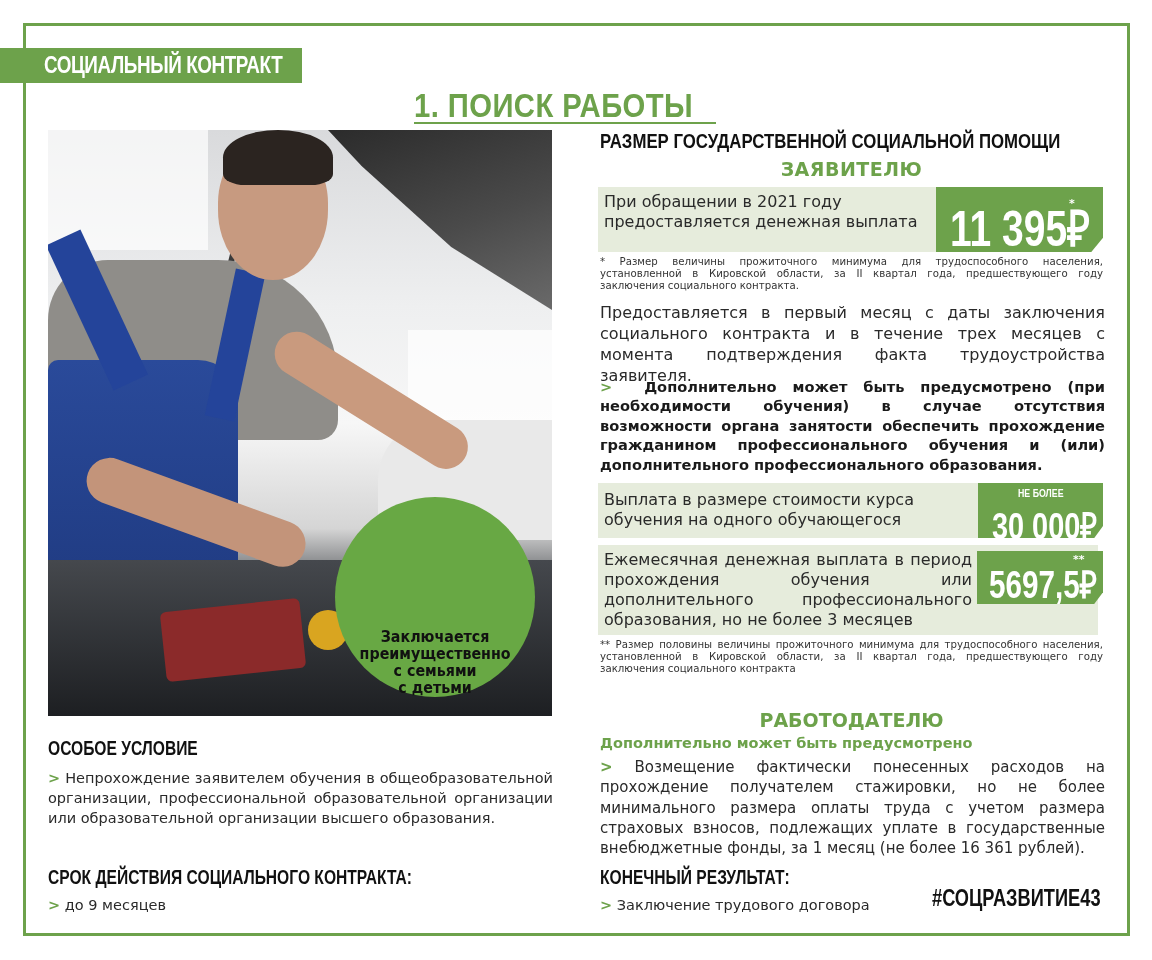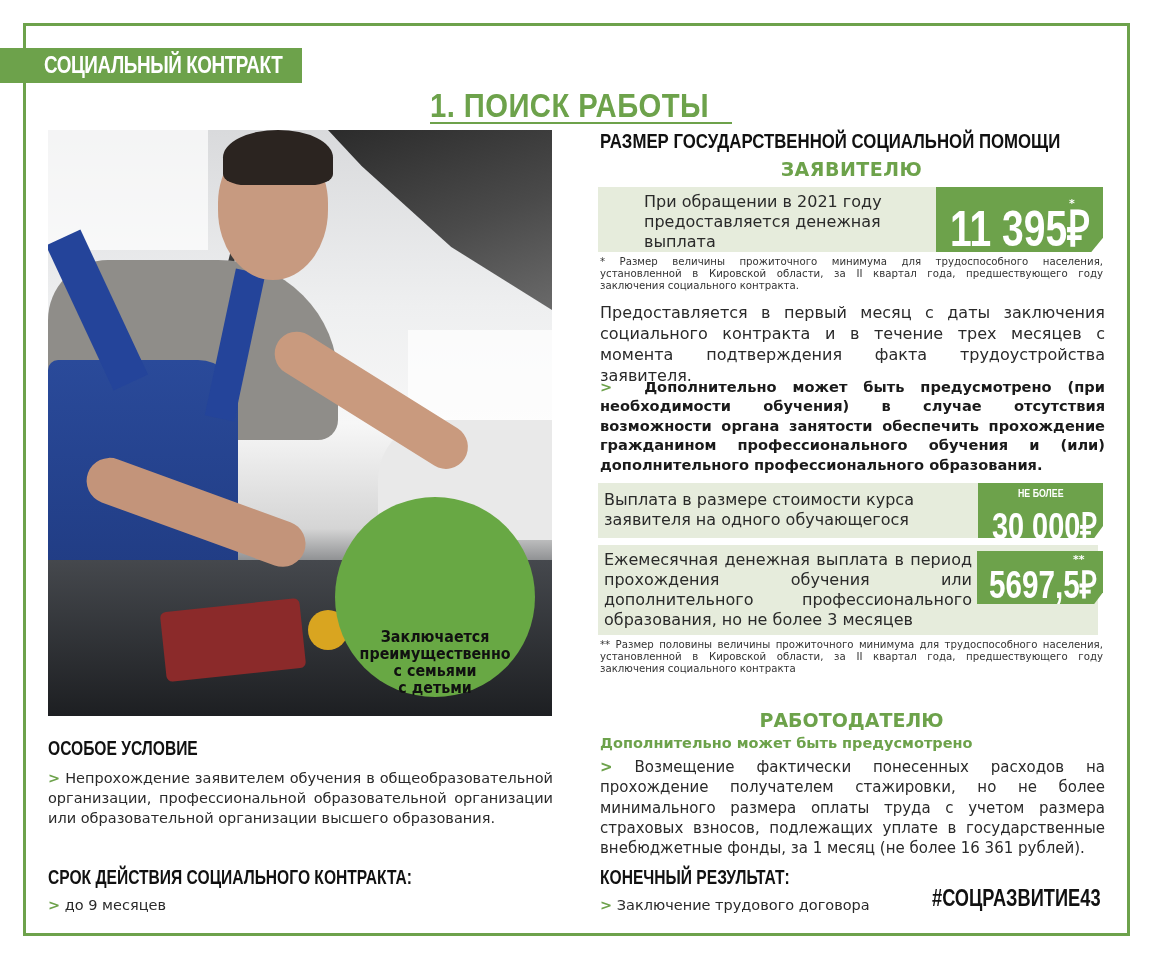--- a/index.html
+++ b/index.html
@@ -4,21 +4,21 @@
 <style>
   * { box-sizing: border-box; margin: 0; padding: 0; }
   html, body { width: 1152px; height: 960px; background: #ffffff; overflow: hidden; }
   body { position: relative; font-family: "DejaVu Sans", sans-serif; color: #1e1e1e; }
 
   .frame { position: absolute; left: 23px; top: 23px; width: 1107px; height: 913px; border: 3px solid #6da24b; }
 
   .tag { position: absolute; left: 0; top: 48px; width: 302px; height: 35px; background: #6da24b; }
   .tag span { position: absolute; left: 44px; top: 4px; font-family: "Liberation Sans", sans-serif; font-weight: bold; font-size: 23px; color: #fff; letter-spacing: -0.5px; transform: scaleX(0.82); transform-origin: left center; white-space: nowrap; }
 
-  .title { position: absolute; left: 430px; top: 86px; width: 302px; height: 38px; border-bottom: 2px solid #6da24b; }
+  .title { position: absolute; left: 414px; top: 86px; width: 302px; height: 38px; border-bottom: 2px solid #6da24b; }
   .title span { position: absolute; left: 0; top: 0; font-family: "Liberation Sans", sans-serif; font-weight: bold; font-size: 34px; color: #6da24b; transform: scaleX(0.86); transform-origin: left top; white-space: nowrap; letter-spacing: 0.5px; }
 
   
   .photo { position: absolute; left: 48px; top: 130px; width: 504px; height: 586px; overflow: hidden;
     background: linear-gradient(180deg, #d9dadc 0%, #eeeff0 30%, #f7f7f7 50%, #d5d5d5 68%, #55585c 78%, #2d2f33 100%); }
   .photo .win { position: absolute; background: rgba(255,255,255,0.7); }
   .photo .hood { position: absolute; left: 280px; top: 0; width: 224px; height: 180px; background: linear-gradient(160deg, #2b2b2b 0%, #4a4a4a 55%, #6a6a6a 100%); clip-path: polygon(0 0, 100% 0, 100% 100%, 55% 65%, 15% 20%); }
   .photo .strut { position: absolute; left: 208px; top: 20px; width: 6px; height: 380px; background: #3a3a3a; transform: rotate(14deg); transform-origin: top; }
   .photo .shirt { position: absolute; left: 0; top: 130px; width: 290px; height: 180px; background: #8f8d89; border-radius: 60px 120px 20px 10px; }
   .photo .overall { position: absolute; left: 0; top: 230px; width: 190px; height: 250px; background: linear-gradient(180deg, #2a4a9a, #1f3a80); border-radius: 10px 40px 0 0; }
@@ -113,40 +113,40 @@
 <div class="h-term">СРОК ДЕЙСТВИЯ СОЦИАЛЬНОГО КОНТРАКТА:</div>
 <div class="p-term">
   <span class="arrow">&gt;</span>
   <span>до 9 месяцев</span>
 </div>
 
 <div class="rc-title">РАЗМЕР ГОСУДАРСТВЕННОЙ СОЦИАЛЬНОЙ ПОМОЩИ</div>
 <div class="rc-sub">ЗАЯВИТЕЛЮ</div>
 
 <div class="row" style="top:187px;width:338px;height:65px;">
-  <div class="txt" style="top:5px;white-space:pre-line;margin-left:40px;">При обращении в  2021 году
+  <div class="txt" style="top:5px;white-space:pre-line;">При обращении в  2021 году
 предоставляется денежная выплата</div>
 </div>
 <div class="price" style="left:936px;top:187px;width:167px;height:65px;">
   <span class="val" style="left:14px;top:6px;font-size:50px;">11 395₽</span>
   <span class="star" style="left:133px;top:10px;">*</span>
 </div>
 
 <div class="foot" style="top:256px;">* Размер величины прожиточного минимума для трудоспособного населения, установленной в Кировской области, за II квартал года, предшествующего году заключения социального контракта.</div>
 
 <div class="p-provide">Предоставляется в первый месяц с даты заключения социального контракта и в течение трех месяцев с момента подтверждения факта трудоустройства заявителя.</div>
 
 <div class="p-extra">
   <span class="arrow">&gt;</span>&nbsp;
   <span>Дополнительно может быть предусмотрено (при необходимости обучения) в случае отсутствия возможности органа занятости обеспечить прохождение гражданином профессионального обучения и (или) дополнительного профессионального образования.</span>
 </div>
 
 <div class="row" style="top:483px;width:380px;height:55px;">
   <div class="txt" style="top:7px;white-space:pre-line;">Выплата в размере стоимости курса
-заявителя на одного обучающегося</div>
+обучения на одного обучающегося</div>
 </div>
 <div class="price" style="left:978px;top:483px;width:125px;height:55px;text-decoration:underline;">
   <span class="small" style="left:40px;top:4px;">НЕ БОЛЕЕ</span>
   <span class="val" style="left:14px;top:16px;font-size:37px;">30 000₽</span>
 </div>
 
 <div class="row" style="top:545px;width:500px;height:90px;">
   <div class="txt" style="top:5px;width:368px;text-align:justify;">Ежемесячная денежная выплата в период прохождения обучения или дополнительного профессионального образования, но не более 3 месяцев</div>
 </div>
 <div class="price" style="left:977px;top:551px;width:126px;height:53px;">

